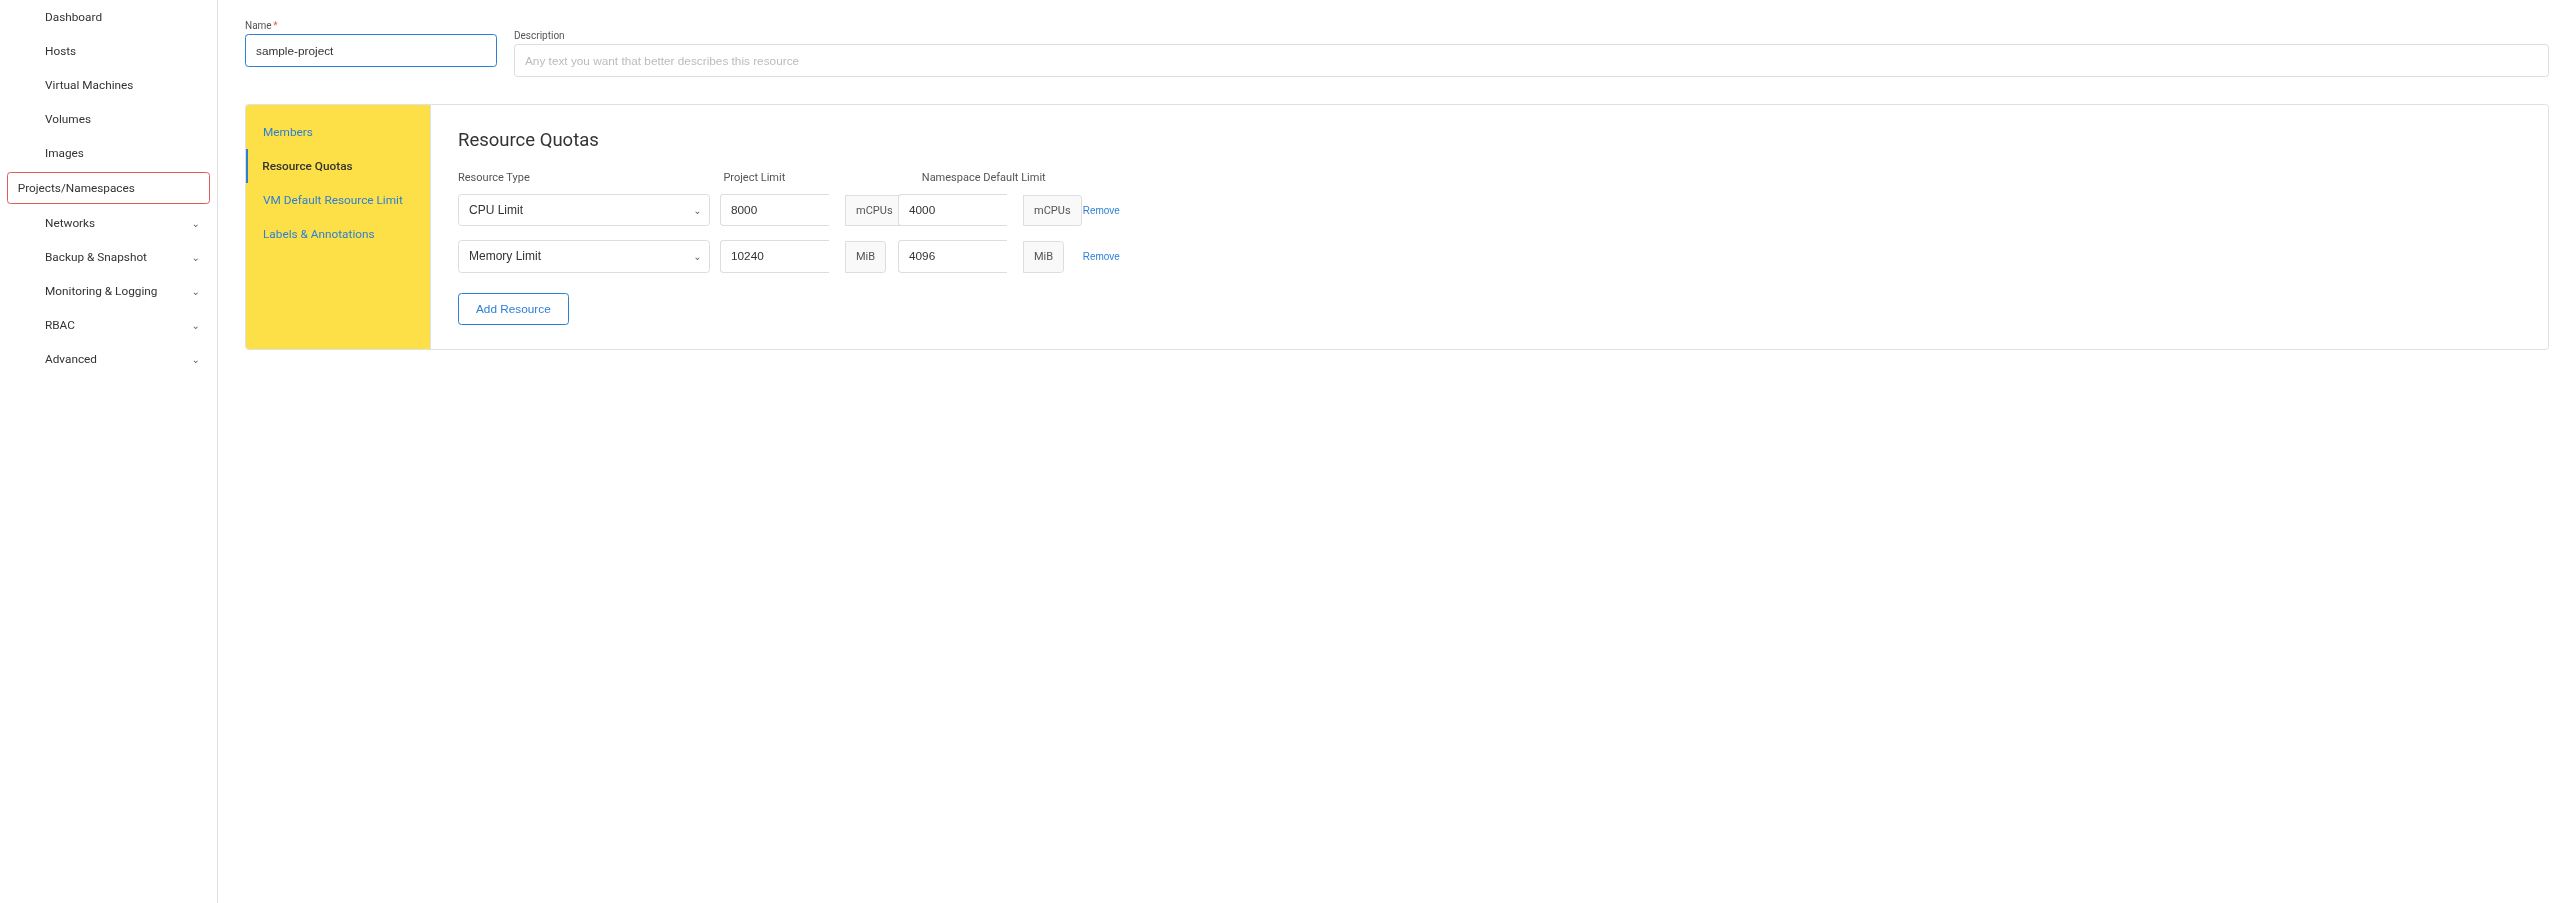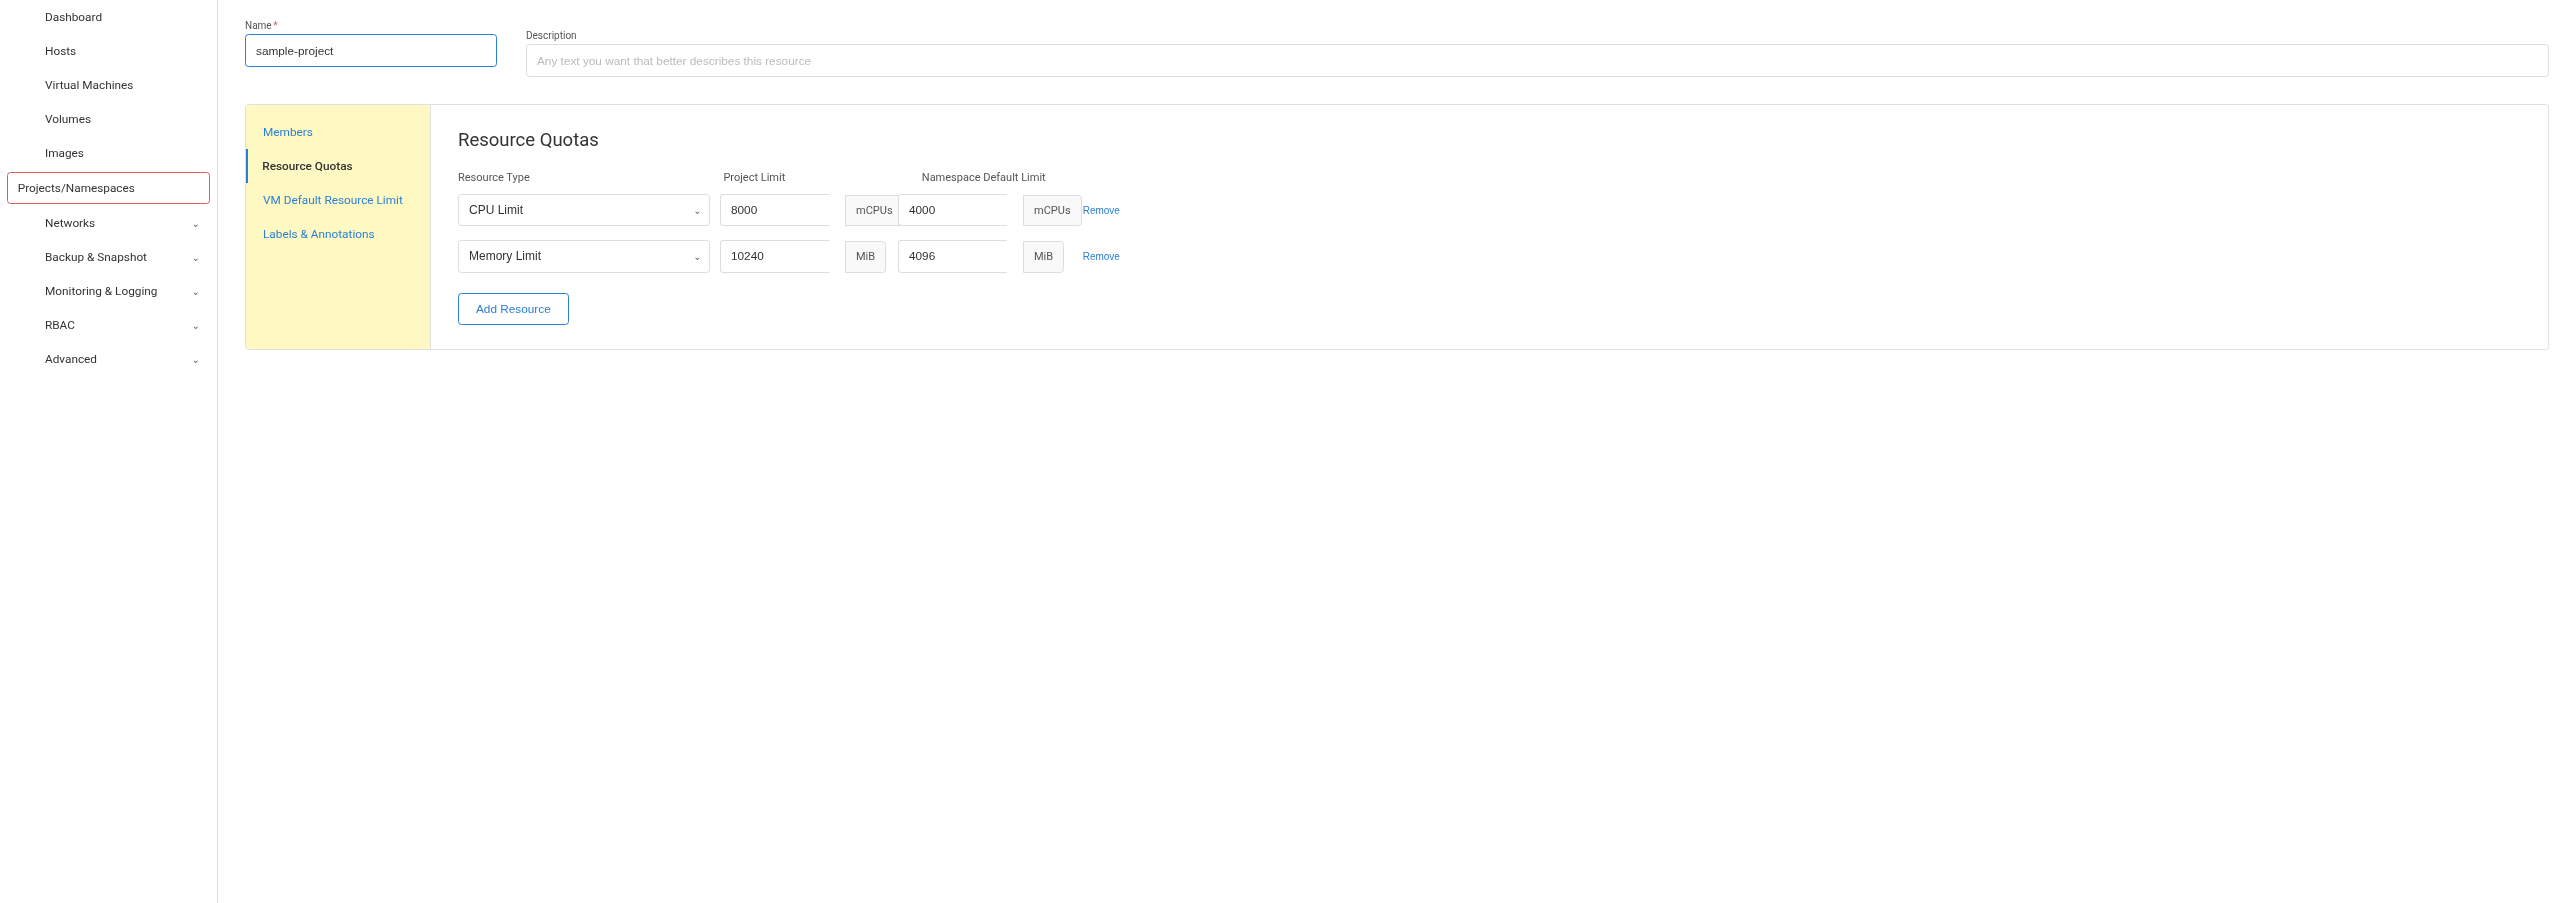--- a/index.html
+++ b/index.html
@@ -49,21 +49,21 @@
     }
     .page-title .label {
       color: #2b7fd4;
       font-weight: 400;
     }
     .page-title .separator { color: #333; }
 
     
     .form-row {
       display: flex;
-      gap: 29px;
+      gap: 17px;
       margin-bottom: 27px;
     }
     .form-field {
       display: flex;
       flex-direction: column;
       gap: 3.4px;
     }
     .form-field.name-field { width: 252px; }
     .form-field.desc-field { flex: 1; margin-top: 10px; }
     .form-field label {
@@ -93,21 +93,21 @@
       border: 0.8px solid #e0e0e0;
       border-radius: 3.4px;
       overflow: hidden;
     }
 
     
     .sub-nav {
       width: 185px;
       min-width: 185px;
       border-right: 0.8px solid #e0e0e0;
-      background: #fef9c3;
+      background: #fde047;
       padding: 10px 0;
       text-align: center;
     }
     .sub-nav-item {
       padding: 10px 17px;
       cursor: pointer;
       font-size: 11.8px;
       color: #2b7fd4;
       display: flex;
       align-items: center;

